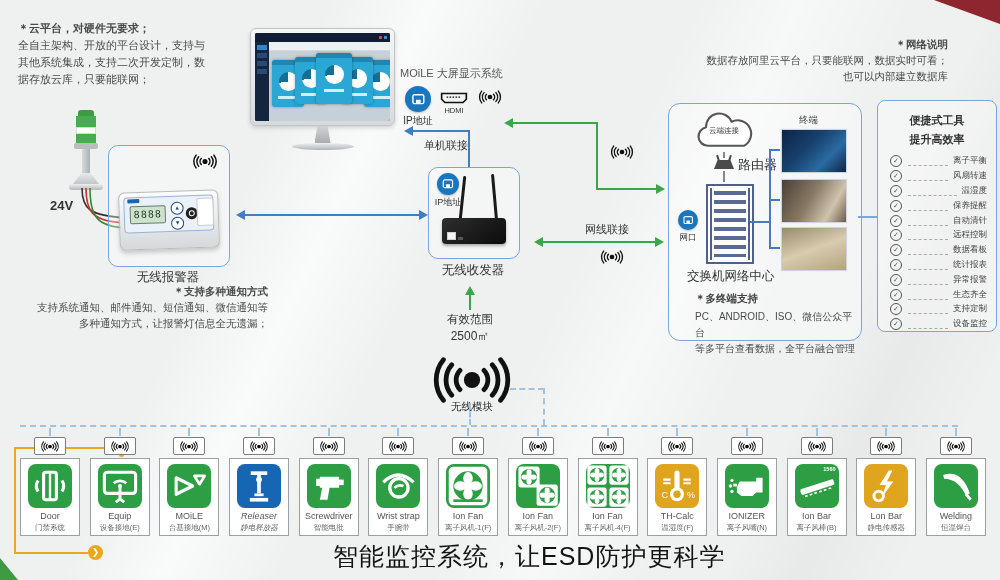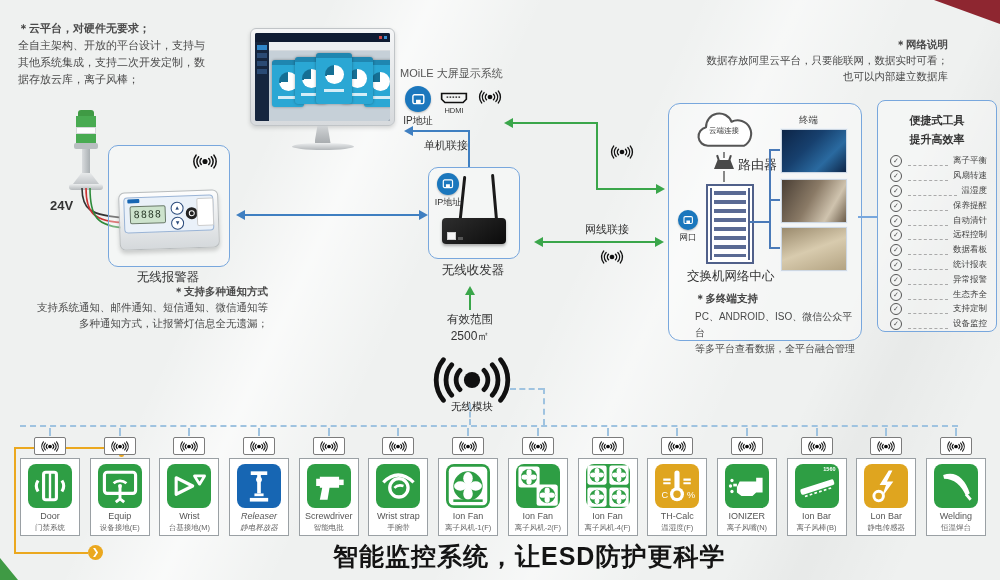--- a/index.html
+++ b/index.html
@@ -71,38 +71,38 @@
   .drop{height:8px;border-left:2px dashed #9fc3e0;}
   .badge{width:30px;height:16px;background:#fff;border:1.5px solid #7c7c7c;border-radius:2px;display:flex;align-items:center;justify-content:center;margin:1px 0 3px;}
   .badge .wifi{width:22px;height:11px;}
   .devcard{width:60px;height:78px;background:#fff;border:1px solid #9aa0a4;box-sizing:border-box;padding-top:5px;text-align:center;}
   .dev-icon{width:44px;height:44px;border-radius:8px;margin:0 auto;position:relative;}
   .dev-icon svg{width:100%;height:100%;display:block;}
   .icon-text{position:absolute;top:2px;right:3px;font-size:5.5px;color:#fff;font-weight:bold;}
   .dev-name{font-size:9px;color:#555;margin-top:3px;line-height:10px;}
   .dev-label{font-size:7.5px;color:#666;margin-top:2px;}
   
-  .slogan{position:absolute;left:333px;top:540px;font-size:25px;font-weight:700;color:#141414;letter-spacing:1px;}
+  .slogan{position:absolute;left:333px;top:540px;font-size:25px;font-weight:400;color:#141414;letter-spacing:1px;}
   .corner-tr{position:absolute;top:0;right:0;width:66px;height:24px;background:#8e2630;clip-path:polygon(0 0,100% 0,100% 100%);}
   .corner-bl{position:absolute;bottom:0;left:0;width:18px;height:22px;background:#3f9a44;clip-path:polygon(0 0,0 100%,100% 100%);}
   .ycirc{position:absolute;width:15px;height:15px;border-radius:50%;background:#eba81f;color:#fff;font-size:9px;font-weight:bold;text-align:center;line-height:15px;}
   .ydot{position:absolute;width:5px;height:5px;border-radius:50%;background:#eba81f;}
 </style>
 </head>
 <body>
 
 <div class="canvas">
   <div class="corner-tr"></div>
   <div class="corner-bl"></div>
 
   <div class="abs note" style="left:18px;top:20px;width:240px;">
     <div class="t">＊云平台，对硬件无要求；</div>
     <div>全自主架构、开放的平台设计，支持与</div>
     <div>其他系统集成，支持二次开发定制，数</div>
-    <div>据存放云库，离子风棒；</div>
+    <div>据存放云库，只要能联网；</div>
   </div>
 
   <div class="abs tower" style="left:66px;top:110px;width:40px;height:90px;">
     <div style="left:12px;top:0;width:16px;height:6px;background:#3f9a44;border-radius:3px 3px 0 0;"></div>
     <div style="left:10px;top:6px;width:20px;height:11px;background:#49ab52;"></div>
     <div style="left:10px;top:17px;width:20px;height:7px;background:#fdfdfd;border:1px solid #d5d8da;box-sizing:border-box;"></div>
     <div style="left:10px;top:24px;width:20px;height:9px;background:#49ab52;"></div>
     <div style="left:8px;top:33px;width:24px;height:6px;background:#b9bec1;border-radius:2px;"></div>
     <div style="left:16px;top:39px;width:8px;height:24px;background:linear-gradient(90deg,#d8dbdd,#aab0b3);"></div>
     <div style="left:7px;top:63px;width:26px;height:11px;background:linear-gradient(#e8eaeb,#c2c6c9);clip-path:polygon(32% 0,68% 0,100% 100%,0 100%);"></div>
@@ -450,21 +450,21 @@
             </svg>
           </span>
         </div>
     <div class="devcard">
       <div class="dev-icon" style="background: rgb(46, 158, 68);">
             <svg viewBox="0 0 24 24">
               <path d="M5 7.5l9 4.5-9 4.5z" fill="none" stroke="#fff" stroke-width="1.7" stroke-linejoin="round"></path>
               <path d="M15 6.5h5.5l-2.75 4.5z" fill="none" stroke="#fff" stroke-width="1.5" stroke-linejoin="round"></path>
             </svg>
           </div>
-      <div class="dev-name">Wrist</div>
+      <div class="dev-name">MOiLE</div>
       <div class="dev-label">台基接地(M)</div>
     </div>
   </div>
 
   <div class="dev">
     <div class="drop"></div>
     <div class="badge">
           <span class="wifi">
             <svg viewBox="0 0 52 26">
               <circle cx="26" cy="13" r="4.4" fill="#111"></circle>

